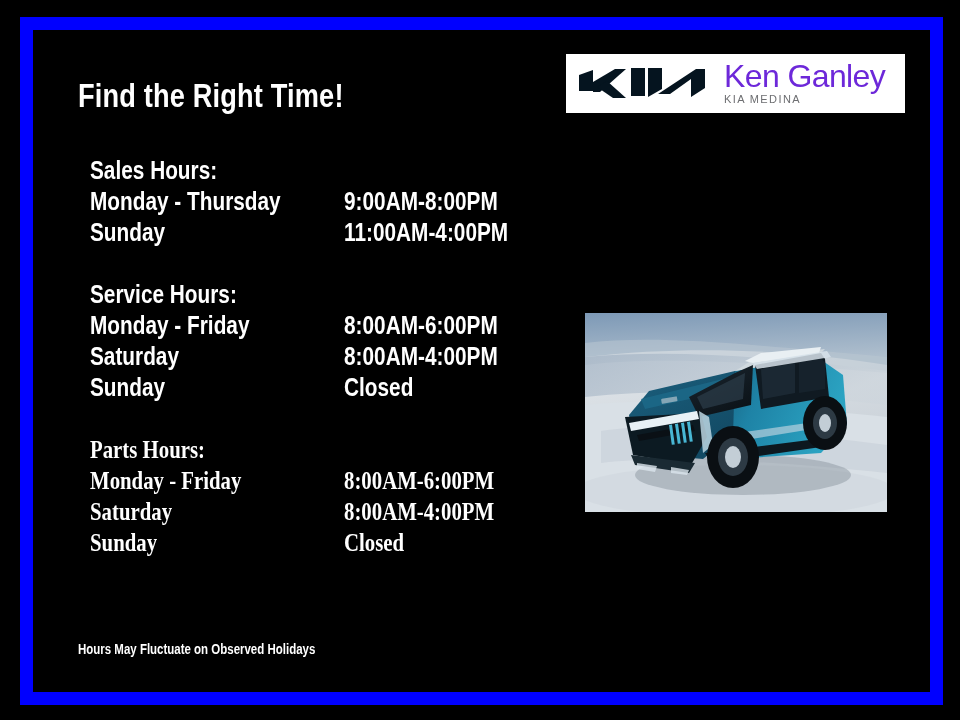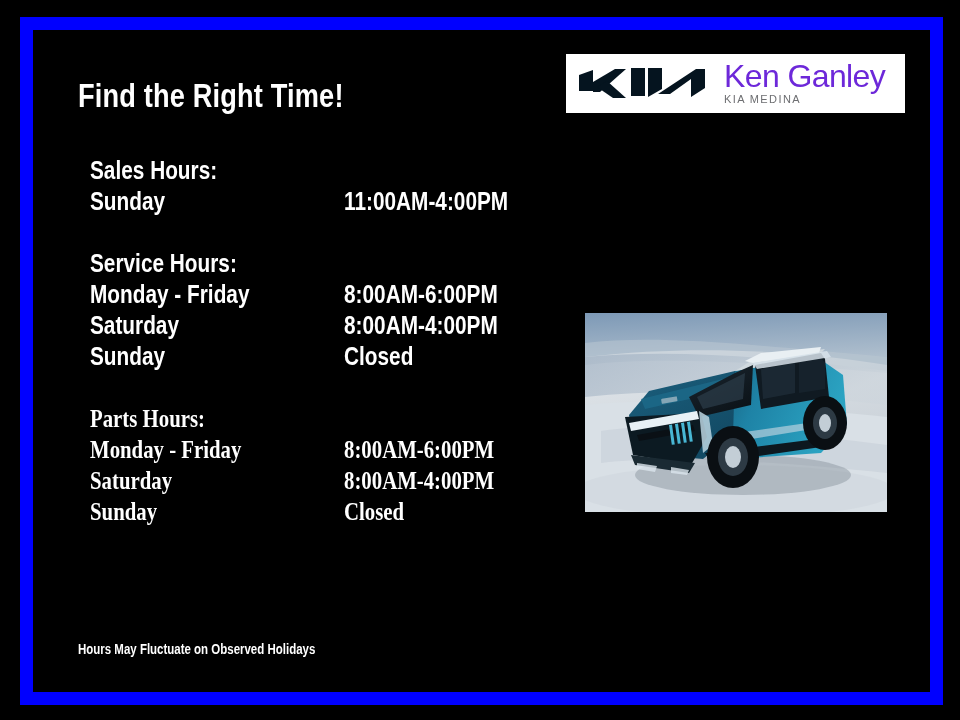--- a/index.html
+++ b/index.html
@@ -176,20 +176,24 @@
   <div class="blue-frame">
     <div class="inner-black"></div>
   </div>
 
   <div class="page-title">Find the Right Time!</div>
 
   <div class="hours-block">
 
     <div class="hours-section">
       <div class="section-heading">Sales Hours:</div>
+      <div class="hours-row">
+        <span class="day">Monday - Thursday</span>
+        <span class="time">9:00AM-8:00PM</span>
+      </div>
       <div class="hours-row">
         <span class="day">Sunday</span>
         <span class="time">11:00AM-4:00PM</span>
       </div>
     </div>
 
     <div class="hours-section">
       <div class="section-heading">Service Hours:</div>
       <div class="hours-row">
         <span class="day">Monday - Friday</span>

